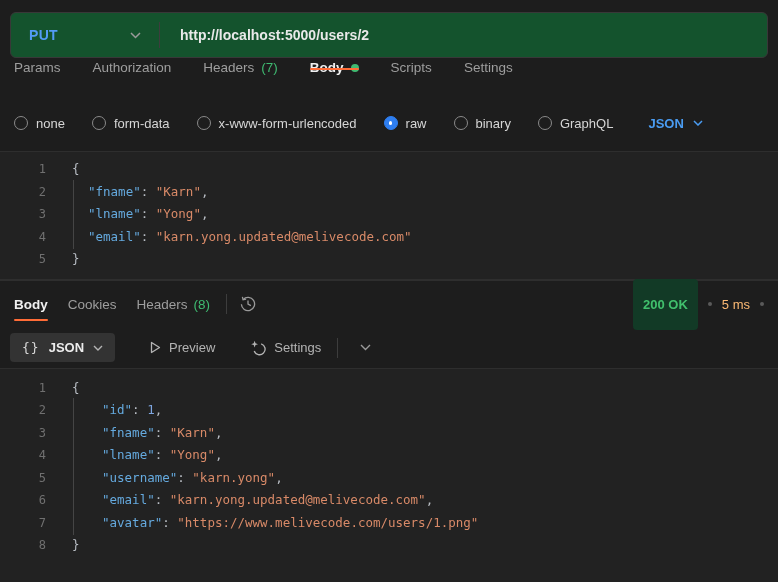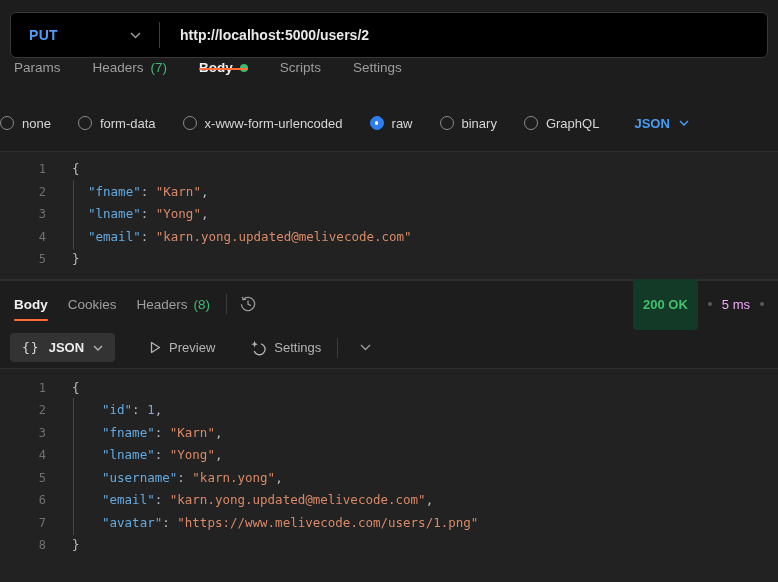--- a/index.html
+++ b/index.html
@@ -8,42 +8,42 @@
     background:#1d1d1d;
     font-family:"Liberation Sans", sans-serif;
     color:#d4d4d4;
     overflow:hidden;
   }
   .app { width:778px; height:582px; display:flex; flex-direction:column; }
 
   
   .urlbar {
     margin:12px 10px 0 10px; height:46px; flex:none;
-    background:#000000; border:1px solid #383838; border-radius:6px;
+    background:#14532d; border:1px solid #383838; border-radius:6px;
     display:flex; align-items:center;
   }
   .method-select {
     width:148px; flex:none; height:100%;
     display:flex; align-items:center; justify-content:space-between;
     padding:0 18px; cursor:pointer;
   }
   .method-label { color:#539bf5; font-weight:bold; font-size:14px; letter-spacing:.3px; }
   .v-divider { width:1px; height:26px; background:#3d3d3d; flex:none; }
   .url-text { padding-left:20px; font-size:14px; font-weight:bold; color:#e9e9e9; }
 
   
   .req-tabs { display:flex; align-items:flex-start; gap:32px; padding:0 14px; height:46px; margin-top:2px; flex:none; }
   .tab { display:flex; align-items:center; gap:7px; color:#9e9e9e; font-size:13.5px; position:relative; cursor:pointer; }
   .tab.active { color:#f0f0f0; font-weight:bold; }
   .tab.active::after { content:""; position:absolute; left:0; right:0; bottom:5px; height:2px; background:#ff6c37; border-radius:1px; }
   .count-green { color:#3fba71; }
   .green-dot { width:8px; height:8px; border-radius:50%; background:#3fba71; }
 
   
-  .body-type-row { display:flex; align-items:center; gap:27px; padding:0 0; height:34px; flex:none; }
+  .body-type-row { display:flex; align-items:center; gap:27px; padding:0 14px; height:34px; flex:none; }
   .radio-item { display:flex; align-items:center; gap:8px; font-size:13px; color:#d6d6d6; cursor:pointer; }
   .radio { width:14px; height:14px; border-radius:50%; border:1.5px solid #8a8a8a; flex:none; position:relative; }
   .radio.selected { border-color:#2e7ef0; background:#2e7ef0; }
   .radio.selected::after { content:""; position:absolute; left:4px; top:4px; width:3.5px; height:3.5px; border-radius:50%; background:#fff; }
   .lang-select { display:flex; align-items:center; gap:9px; color:#4a9cf2; font-weight:bold; font-size:13px; margin-left:8px; cursor:pointer; }
 
   
   .editor {
     background:#222222; border-top:1px solid #2e2e2e;
     font-family:"DejaVu Sans Mono", monospace; font-size:12.5px; line-height:22.5px;
@@ -67,21 +67,21 @@
   .resp-header { display:flex; align-items:stretch; padding:0 14px; height:48px; border-top:1px solid #2e2e2e; flex:none; }
   .resp-tabs { display:flex; gap:20px; align-items:stretch; }
   .resp-tab { display:flex; align-items:center; gap:6px; color:#9e9e9e; font-size:13.5px; position:relative; cursor:pointer; }
   .resp-tab.active { color:#f0f0f0; font-weight:bold; }
   .resp-tab.active::after { content:""; position:absolute; left:0; right:0; bottom:7px; height:2px; background:#ff6c37; border-radius:1px; }
   .resp-header .v-divider { align-self:center; margin:0 12px 0 16px; height:20px; }
   .icon-btn { display:flex; align-items:center; cursor:pointer; }
   .resp-meta { margin-left:auto; display:flex; align-items:center; gap:10px; }
   .status-badge { background:#123a26; color:#41c06d; font-size:13px; font-weight:bold; padding:18px 10px; border-radius:4px; }
   .dot-sep { width:4px; height:4px; border-radius:50%; background:#5a5a5a; }
-  .time-text { color:#f0abfc; font-size:13px; }
+  .time-text { color:#fdba74; font-size:13px; }
 
   
   .resp-toolbar { display:flex; align-items:center; padding:0 10px; height:40px; gap:22px; flex:none; }
   .json-btn { display:flex; align-items:center; gap:9px; background:#333333; border-radius:4px; padding:7px 12px; cursor:pointer; }
   .braces-glyph { font-family:"DejaVu Sans Mono", monospace; font-size:13px; color:#d8d8d8; letter-spacing:1px; }
   .json-btn-label { font-size:13px; font-weight:bold; color:#ececec; }
   .toolbar-item { display:flex; align-items:center; gap:8px; color:#b4b4b4; font-size:13px; cursor:pointer;padding-left:13px; }
   .resp-toolbar .v-divider { height:20px; margin-left:-6px; }
 </style>
 </head>
@@ -96,20 +96,23 @@
           <polyline points="1,1 5.5,5.5 10,1" fill="none" stroke="#9a9a9a" stroke-width="1.5"></polyline>
         </svg>
     </div>
     <div class="v-divider"></div>
     <div class="url-text">http://localhost:5000/users/2</div>
   </div>
 
   <div class="req-tabs">
     <div class="tab">
         <span>Params</span>
+      </div>
+    <div class="tab">
+        <span>Authorization</span>
       </div>
     <div class="tab">
       <span>Headers</span>
       <span class="count-green">(7)</span>
     </div>
     <div class="tab active">
       <span>Body</span>
       <span class="green-dot"></span>
     </div>
     <div class="tab">

